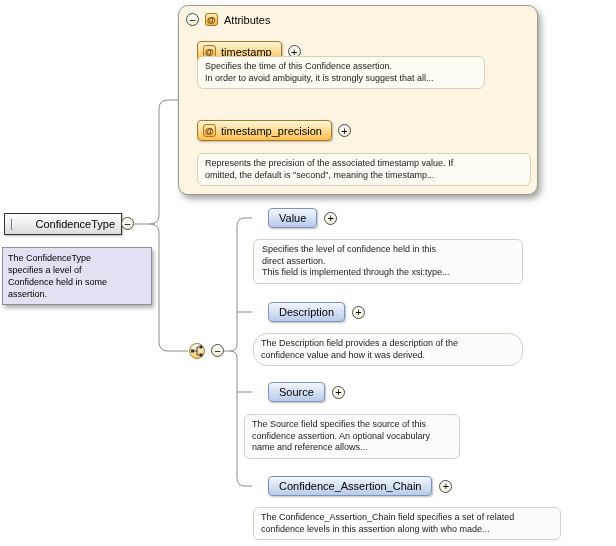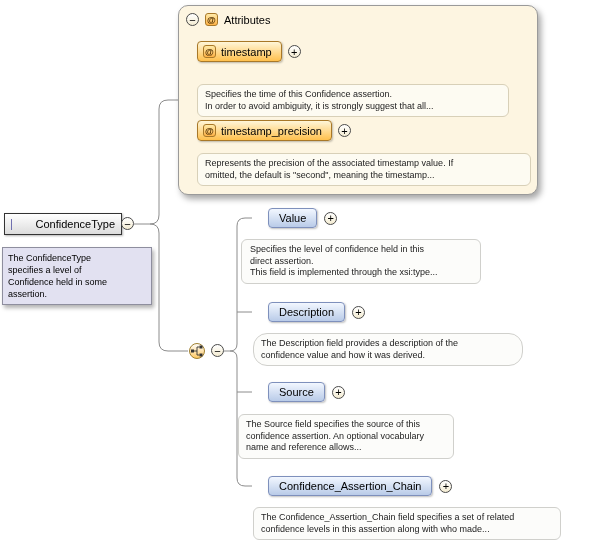--- a/index.html
+++ b/index.html
@@ -102,21 +102,21 @@
       <span class="attr-title">Attributes</span>
     </div>
 
     <div class="attr-row" style="left:18px; top:35px;">
       <div class="attr-box">
         <span class="at-badge">@</span>
         <span>timestamp</span>
       </div>
       <span class="toggle">+</span>
     </div>
-    <div class="doc in-panel" style="left:18px; top:78px; width:312px;">Specifies the time of this Confidence assertion.
+    <div class="doc in-panel" style="left:18px; top:50px; width:288px;">Specifies the time of this Confidence assertion.
 In order to avoid ambiguity, it is strongly suggest that all...</div>
 
     <div class="attr-row" style="left:18px; top:114px;">
       <div class="attr-box">
         <span class="at-badge">@</span>
         <span>timestamp_precision</span>
       </div>
       <span class="toggle">+</span>
     </div>
     <div class="doc in-panel" style="left:18px; top:147px; width:334px;">Represents the precision of the associated timestamp value. If
@@ -150,36 +150,36 @@
     <rect x="3" y="7.5" width="3" height="3" fill="#333"></rect>
     <rect x="11.5" y="3.5" width="3" height="3" fill="#333"></rect>
     <rect x="11.5" y="11.5" width="3" height="3" fill="#333"></rect>
   </svg>
   <span class="toggle abs" style="left:211px; top:344px;">−</span>
 
   <div class="element-row" style="left:253px; top:208px;">
     <div class="element-box">Value</div>
     <span class="toggle">+</span>
   </div>
-  <div class="doc" style="left:241px; top:239px; width:240px;padding-left:8px;">Specifies the level of confidence held in this
+  <div class="doc" style="left:253px; top:239px; width:270px;padding-left:8px;">Specifies the level of confidence held in this
 direct assertion.
 This field is implemented through the xsi:type...</div>
 
   <div class="element-row" style="left:253px; top:302px;justify-content:flex-end;">
     <div class="element-box">Description</div>
     <span class="toggle">+</span>
   </div>
   <div class="doc" style="left:253px; top:333px; width:270px;border-radius:14px;">The Description field provides a description of the
 confidence value and how it was derived.</div>
 
   <div class="element-row" style="left:253px; top:382px;">
     <div class="element-box">Source</div>
     <span class="toggle">+</span>
   </div>
-  <div class="doc" style="left:238px; top:414px; width:216px;">The Source field specifies the source of this
+  <div class="doc" style="left:244px; top:414px; width:216px;">The Source field specifies the source of this
 confidence assertion. An optional vocabulary
 name and reference allows...</div>
 
   <div class="element-row" style="left:253px; top:476px;">
     <div class="element-box">Confidence_Assertion_Chain</div>
     <span class="toggle">+</span>
   </div>
   <div class="doc" style="left:253px; top:507px; width:308px;">The Confidence_Assertion_Chain field specifies a set of related
 confidence levels in this assertion along with who made...</div>
 

